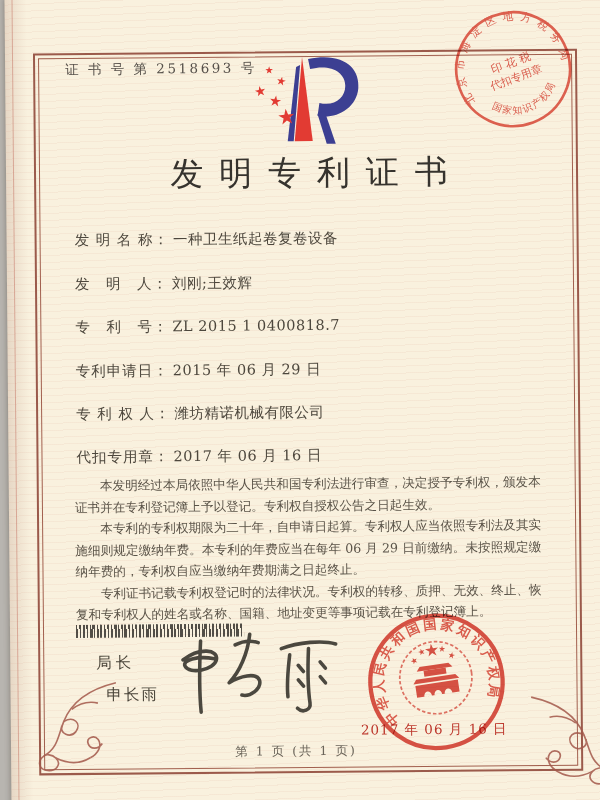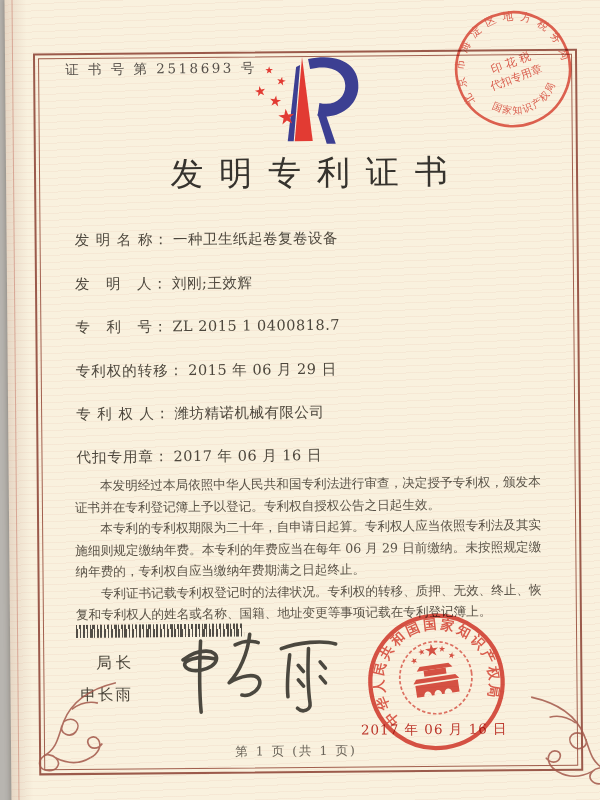--- a/index.html
+++ b/index.html
@@ -53,21 +53,21 @@
     text-align:justify;
   }
   .body-text p{ margin:0; text-indent:2em; }
   .barcode{
     position:absolute; left:66px; top:628px; width:168px; height:13px; opacity:.82;
     background:
       repeating-linear-gradient(90deg,#2e2b27 0 1.5px,rgba(0,0,0,0) 1.5px 3.5px),
       repeating-linear-gradient(90deg,#2e2b27 0 1px,rgba(0,0,0,0) 1px 8px);
   }
   .signer-role{ position:absolute; left:86px; top:656px; font-size:15.5px; color:#494439; letter-spacing:4px;}
-  .signer-name{ position:absolute; left:70px; top:688px; font-size:15.5px; color:#494439; letter-spacing:2px;}
+  .signer-name{ position:absolute; left:96px; top:688px; font-size:15.5px; color:#494439; letter-spacing:2px;}
   .signature{ position:absolute; left:158px; top:628px; width:178px; height:100px; }
   .office-seal{ left:353px; top:615px; width:146px; height:146px; transform:rotate(-8deg); }
   .seal-date{
     position:absolute; left:350px; top:727px; width:150px;
     font-size:13.5px; color:#c23a32; letter-spacing:1px; white-space:nowrap;
     mix-blend-mode:multiply;
   }
   .footer{
     position:absolute; left:175px; top:748px; width:220px; text-align:center;
     font-size:12.5px; color:#6b655a; letter-spacing:2px;
@@ -130,21 +130,21 @@
     <div class="field f0">
       <span class="lab">发 明 名 称：</span><span class="val">一种卫生纸起卷复卷设备</span>
     </div>
     <div class="field f1">
       <span class="lab">发　明　人：</span><span class="val">刘刚;王效辉</span>
     </div>
     <div class="field f2">
       <span class="lab">专　利　号：</span><span class="val">ZL 2015 1 0400818.7</span>
     </div>
     <div class="field f3">
-      <span class="lab">专利权的转移：</span><span class="val">2015 年 06 月 29 日</span>
+      <span class="lab">专利申请日：</span><span class="val">2015 年 06 月 29 日</span>
     </div>
     <div class="field f4">
       <span class="lab">专 利 权 人：</span><span class="val">潍坊精诺机械有限公司</span>
     </div>
     <div class="field f5">
       <span class="lab">代扣专用章：</span><span class="val">2017 年 06 月 16 日</span>
     </div>
 
     <div class="body-text">
       <p>本发明经过本局依照中华人民共和国专利法进行审查，决定授予专利权，颁发本证书并在专利登记簿上予以登记。专利权自授权公告之日起生效。</p>

